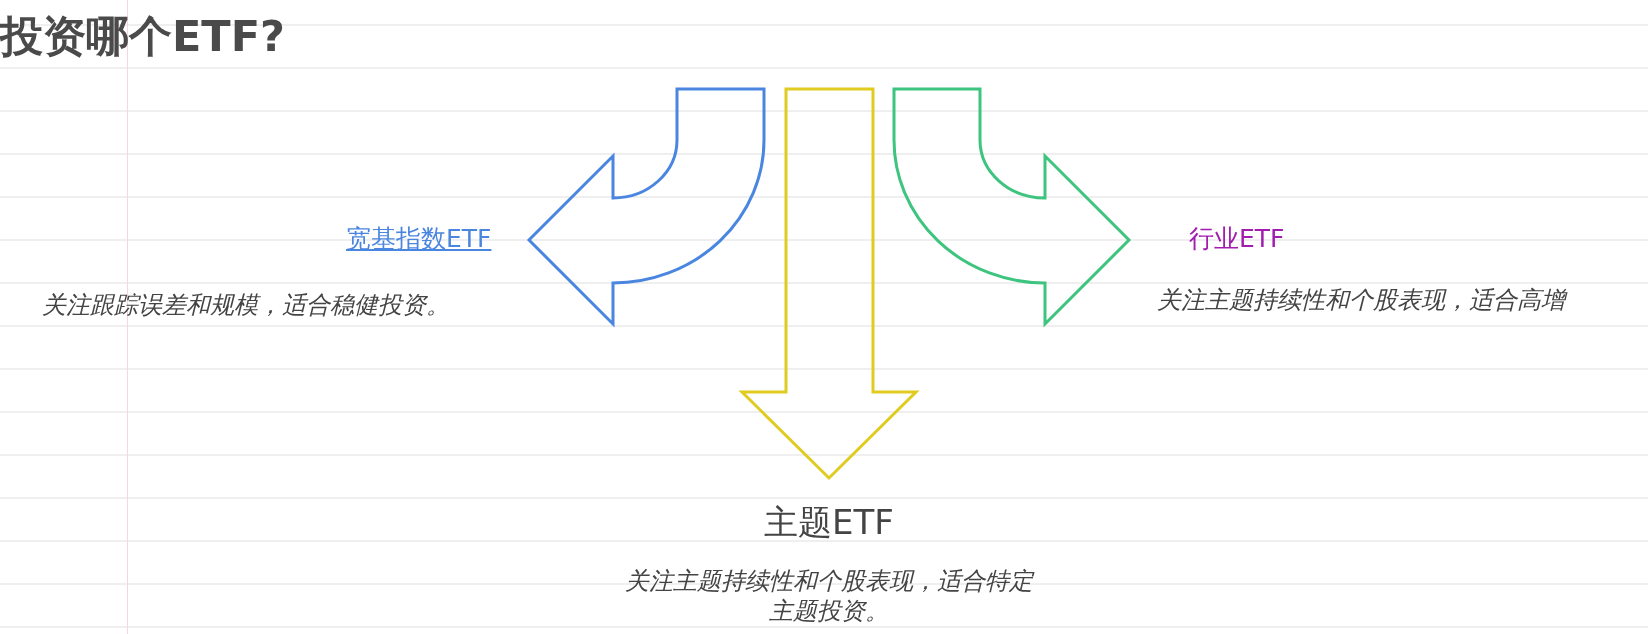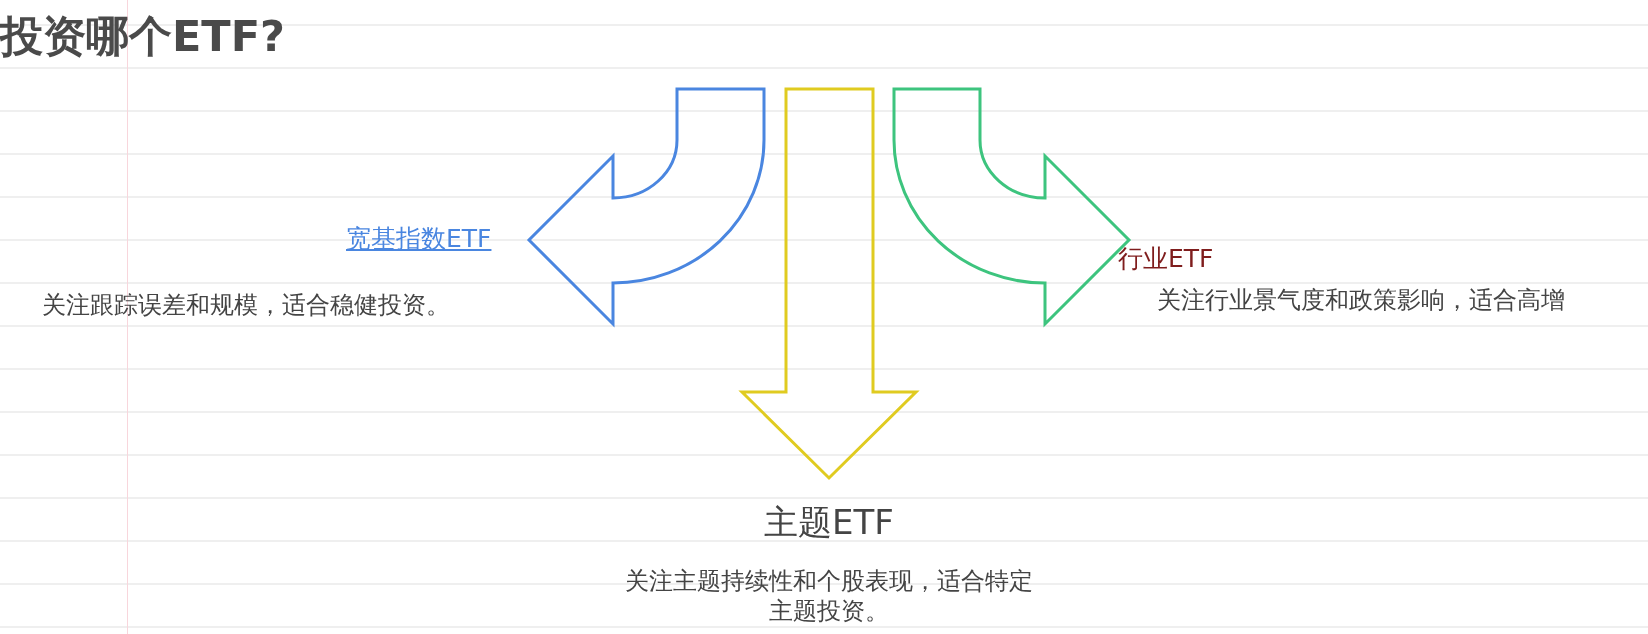--- a/index.html
+++ b/index.html
@@ -7,43 +7,43 @@
     width: 1648px; height: 634px; position: relative; overflow: hidden;
     background-color: #ffffff;
     background-image: repeating-linear-gradient(to bottom, transparent 0px, transparent 23px, #efefef 23px, #efefef 25px, transparent 25px, transparent 43px);
     background-position: 0 1px;
     font-family: "DejaVu Sans", "Liberation Sans", sans-serif;
   }
   .margin-line { position: absolute; left: 127px; top: 0; width: 1px; height: 634px; background: #f8d6dc; }
   .title { position: absolute; left: 0; width: 1648px; top: 8px; text-align: left; font-size: 43px; font-weight: bold; color: #4a4a4a; letter-spacing: 0px; }
   svg.arrows { position: absolute; left: 0; top: 0; }
   .label { position: absolute; font-size: 26px; white-space: nowrap; }
-  .desc { position: absolute; font-size: 24px; color: #444; line-height: 32px; }
+  .desc { position: absolute; font-size: 24px; color: #444; line-height: 32px; font-style: italic; }
 </style>
 </head>
 <body>
 
 <div class="margin-line"></div>
 
 <div class="title">投资哪个ETF?</div>
 
 <svg class="arrows" width="1648" height="634">
 
   <path d="M677,89 L764,89 L764,140 A151,143 0 0 1 613,283 L613,324 L529,240 L613,156 L613,198 A64,58 0 0 0 677,140 Z" fill="none" stroke="#4a86e0" stroke-width="3" stroke-linejoin="miter"></path>
 
   <path d="M786,89 L873,89 L873,392 L916,392 L829,478 L742,392 L786,392 Z" fill="none" stroke="#e0cb20" stroke-width="3" stroke-linejoin="miter"></path>
 
   <path d="M894,89 L980,89 L980,140 A65,58 0 0 0 1045,198 L1045,156 L1129,240 L1045,324 L1045,283 A151,143 0 0 1 894,140 Z" fill="none" stroke="#3dc47e" stroke-width="3" stroke-linejoin="miter"></path>
 </svg>
 
 <div class="label" style="left:346px; top:222px; color:#4a86e0; font-size:25px;text-decoration:underline;">宽基指数ETF</div>
 <div class="desc" style="left:42px; top:289px;">关注跟踪误差和规模，适合稳健投资。</div>
 
-<div class="label" style="left:1118px; top:222px; color:#7f1d1d; font-size:25px;margin-top:20px;">行业ETF</div>
+<div class="label" style="left:1189px; top:222px; color:#a21caf; font-size:25px;">行业ETF</div>
 <div class="desc" style="left:1157px; top:284px;">
-  <div>关注行业景气度和政策影响，适合高增</div>
+  <div>关注主题持续性和个股表现，适合高增</div>
 </div>
 
 <div class="label" style="left:0; width:1658px; text-align:center; top:500px; color:#444; font-size:34px;">主题ETF</div>
 <div class="desc" style="left:0; width:1658px; text-align:center; top:565px;">
   <div>关注主题持续性和个股表现，适合特定</div>
   <div style="margin-top:-2px;">主题投资。</div>
 </div>
 
 </body></html>

